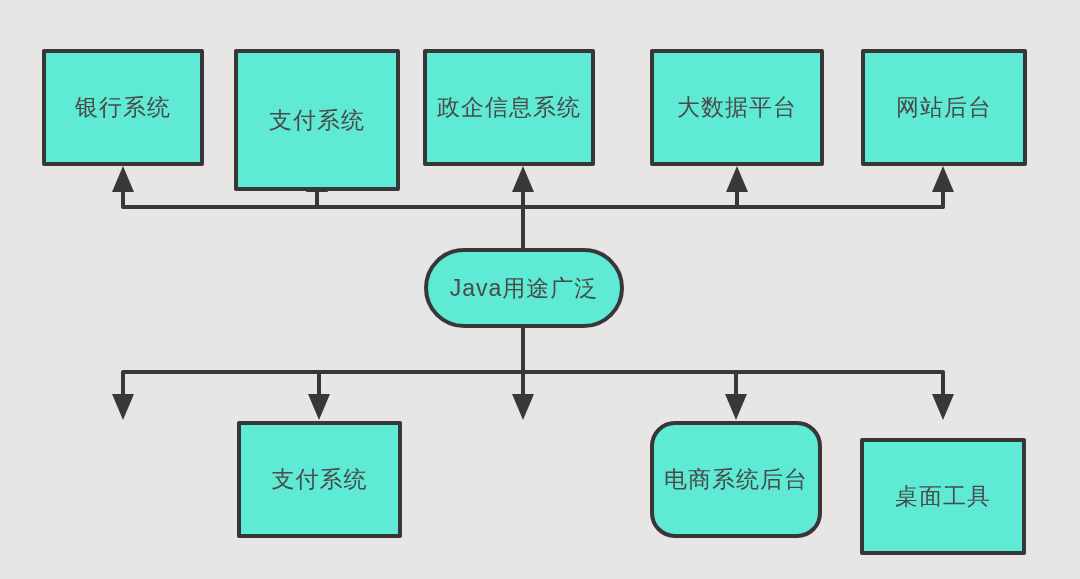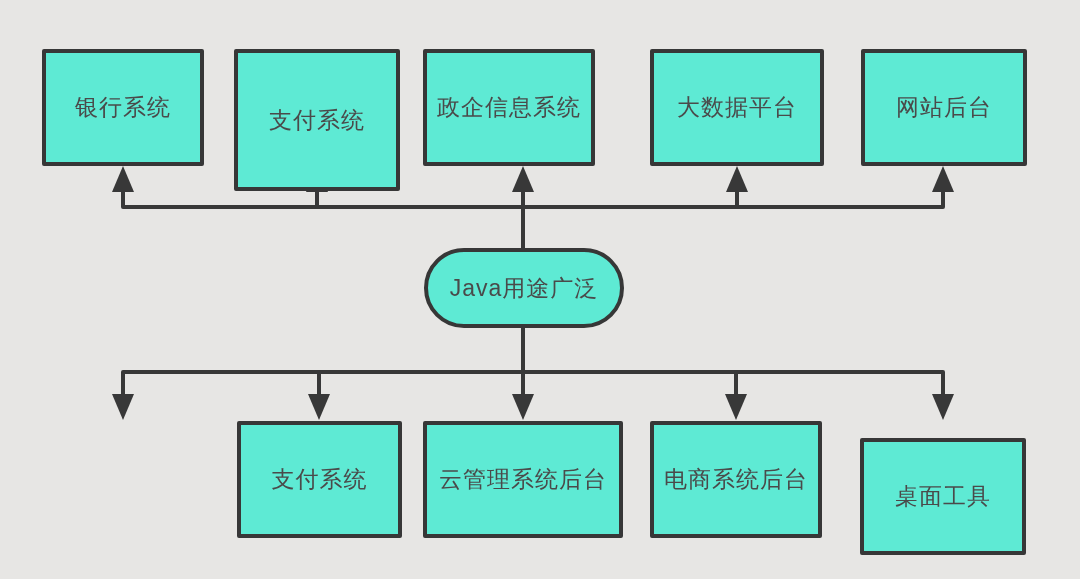--- a/index.html
+++ b/index.html
@@ -44,21 +44,21 @@
   .t2 { left: 234px; top: 49px; width: 166px; height: 142px; }
   .t3 { left: 423px; top: 49px; width: 172px; height: 117px; }
   .t4 { left: 650px; top: 49px; width: 174px; height: 117px; }
   .t5 { left: 861px; top: 49px; width: 166px; height: 117px; }
   
   .hub { left: 424px; top: 248px; width: 200px; height: 80px; }
   
   .c1 { left: 41px;  top: 421px; width: 164px; height: 117px; }
   .c2 { left: 237px; top: 421px; width: 165px; height: 117px; }
   .c3 { left: 423px; top: 421px; width: 200px; height: 117px; }
-  .c4 { left: 650px; top: 421px; width: 172px; height: 117px; }
+  .c4 { left: 650px; top: 421px; width: 172px; height: 117px; border-radius: 25px; }
   .c5 { left: 860px; top: 421px; width: 166px; height: 117px; margin-top: 17px; }
 </style>
 </head>
 <body>
 
 <div class="canvas">
 
   <svg class="wires" width="1080" height="579" viewBox="0 0 1080 579">
 
     <g stroke="#383838" stroke-width="4" fill="none" stroke-linejoin="round" stroke-linecap="butt">
@@ -106,23 +106,20 @@
     <span class="node-label">大数据平台</span>
   </div>
 
   <div class="node pill hub">
     <span class="node-label">Java用途广泛</span>
   </div>
 
   <div class="node rect c2">
     <span class="node-label">支付系统</span>
   </div>
-  <div class="node rect c3">
-    <span class="node-label">云管理系统后台</span>
-  </div>
   <div class="node rect c4">
     <span class="node-label">电商系统后台</span>
   </div>
   <div class="node rect c5">
     <span class="node-label">桌面工具</span>
   </div>
 
 </div>
 
 </body></html>

